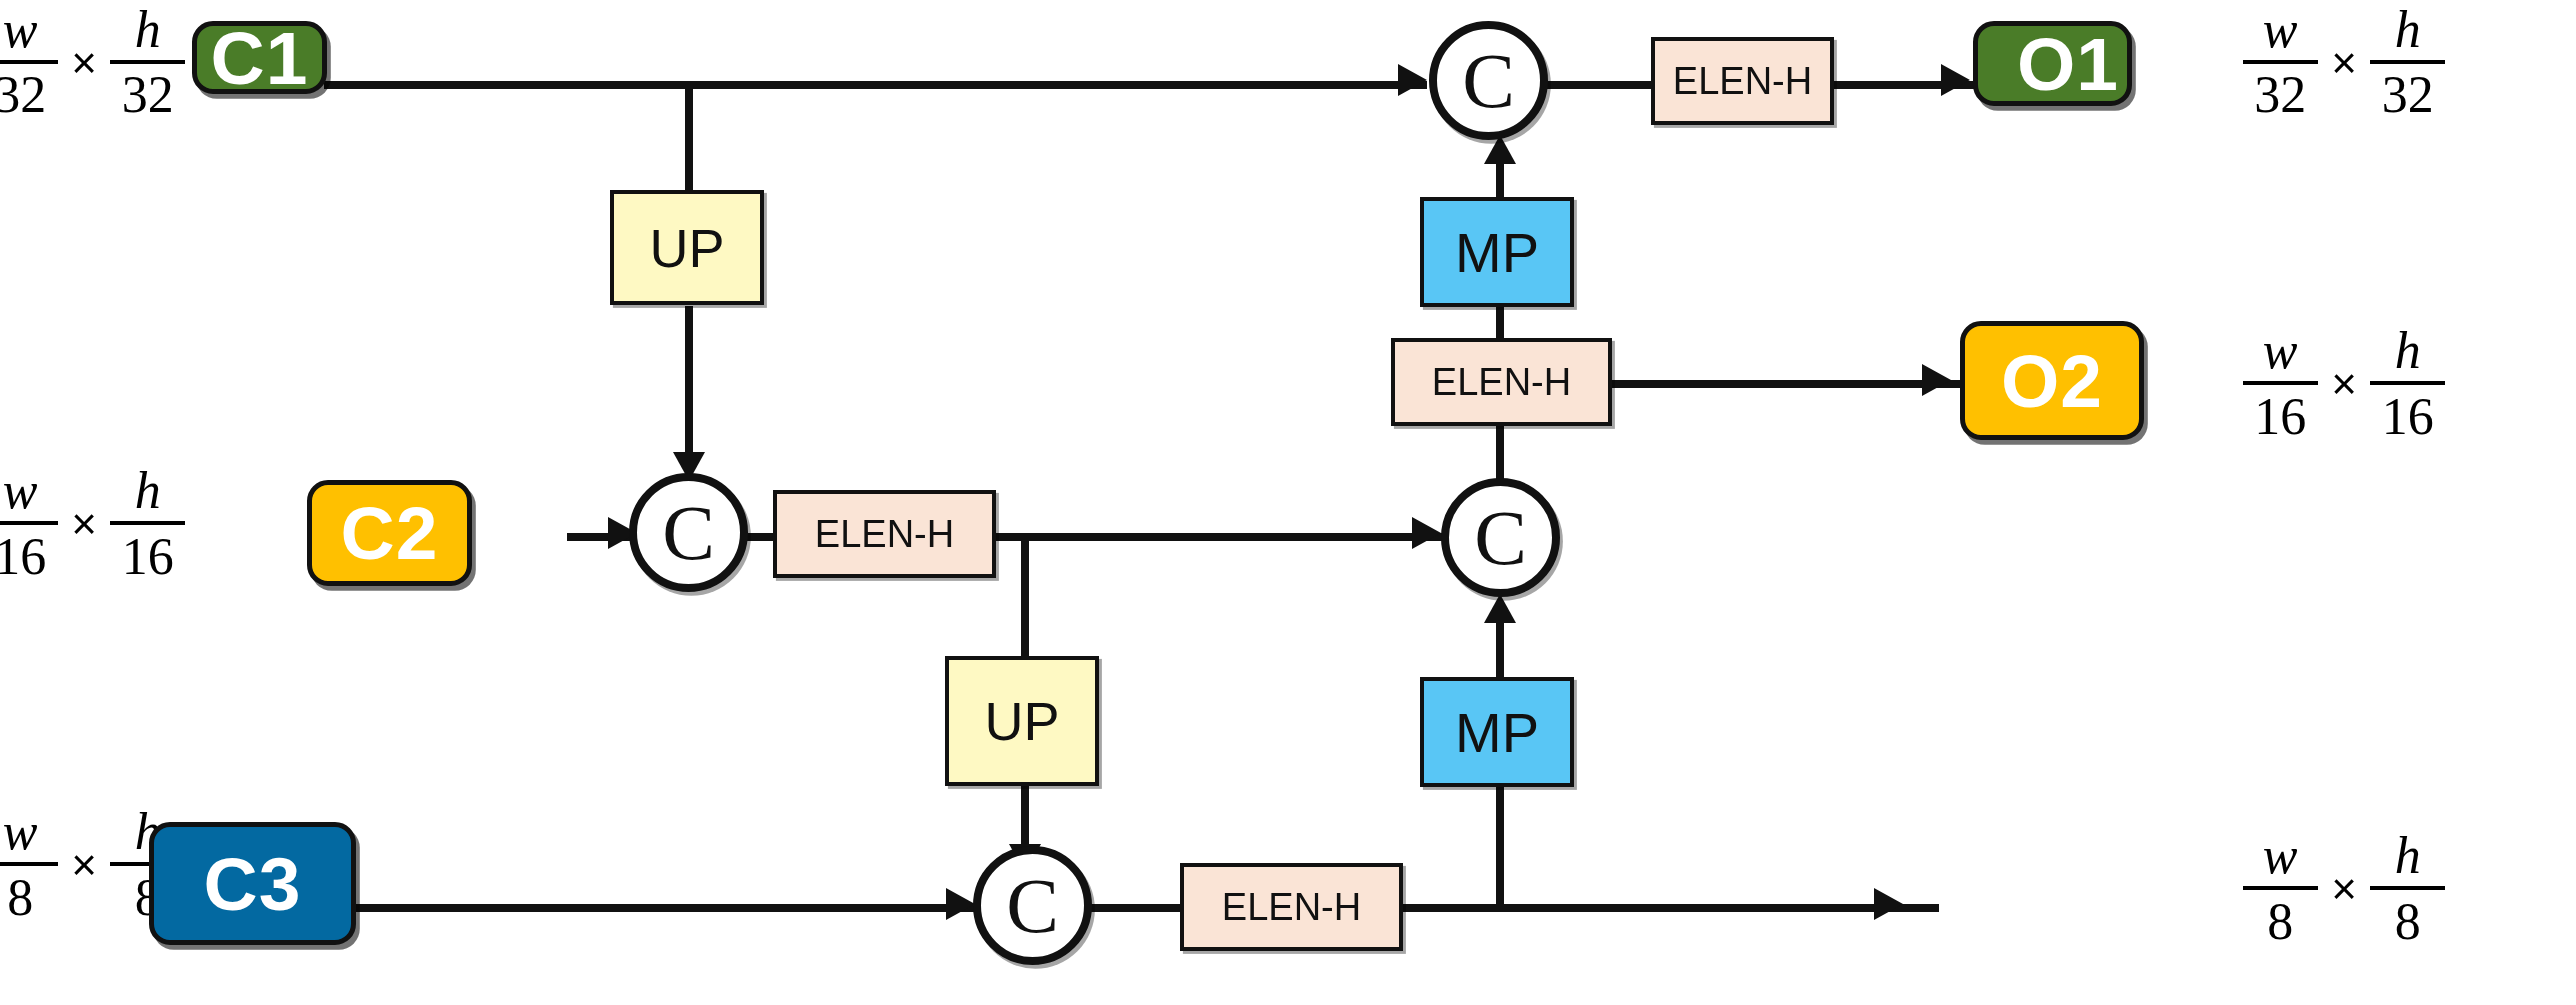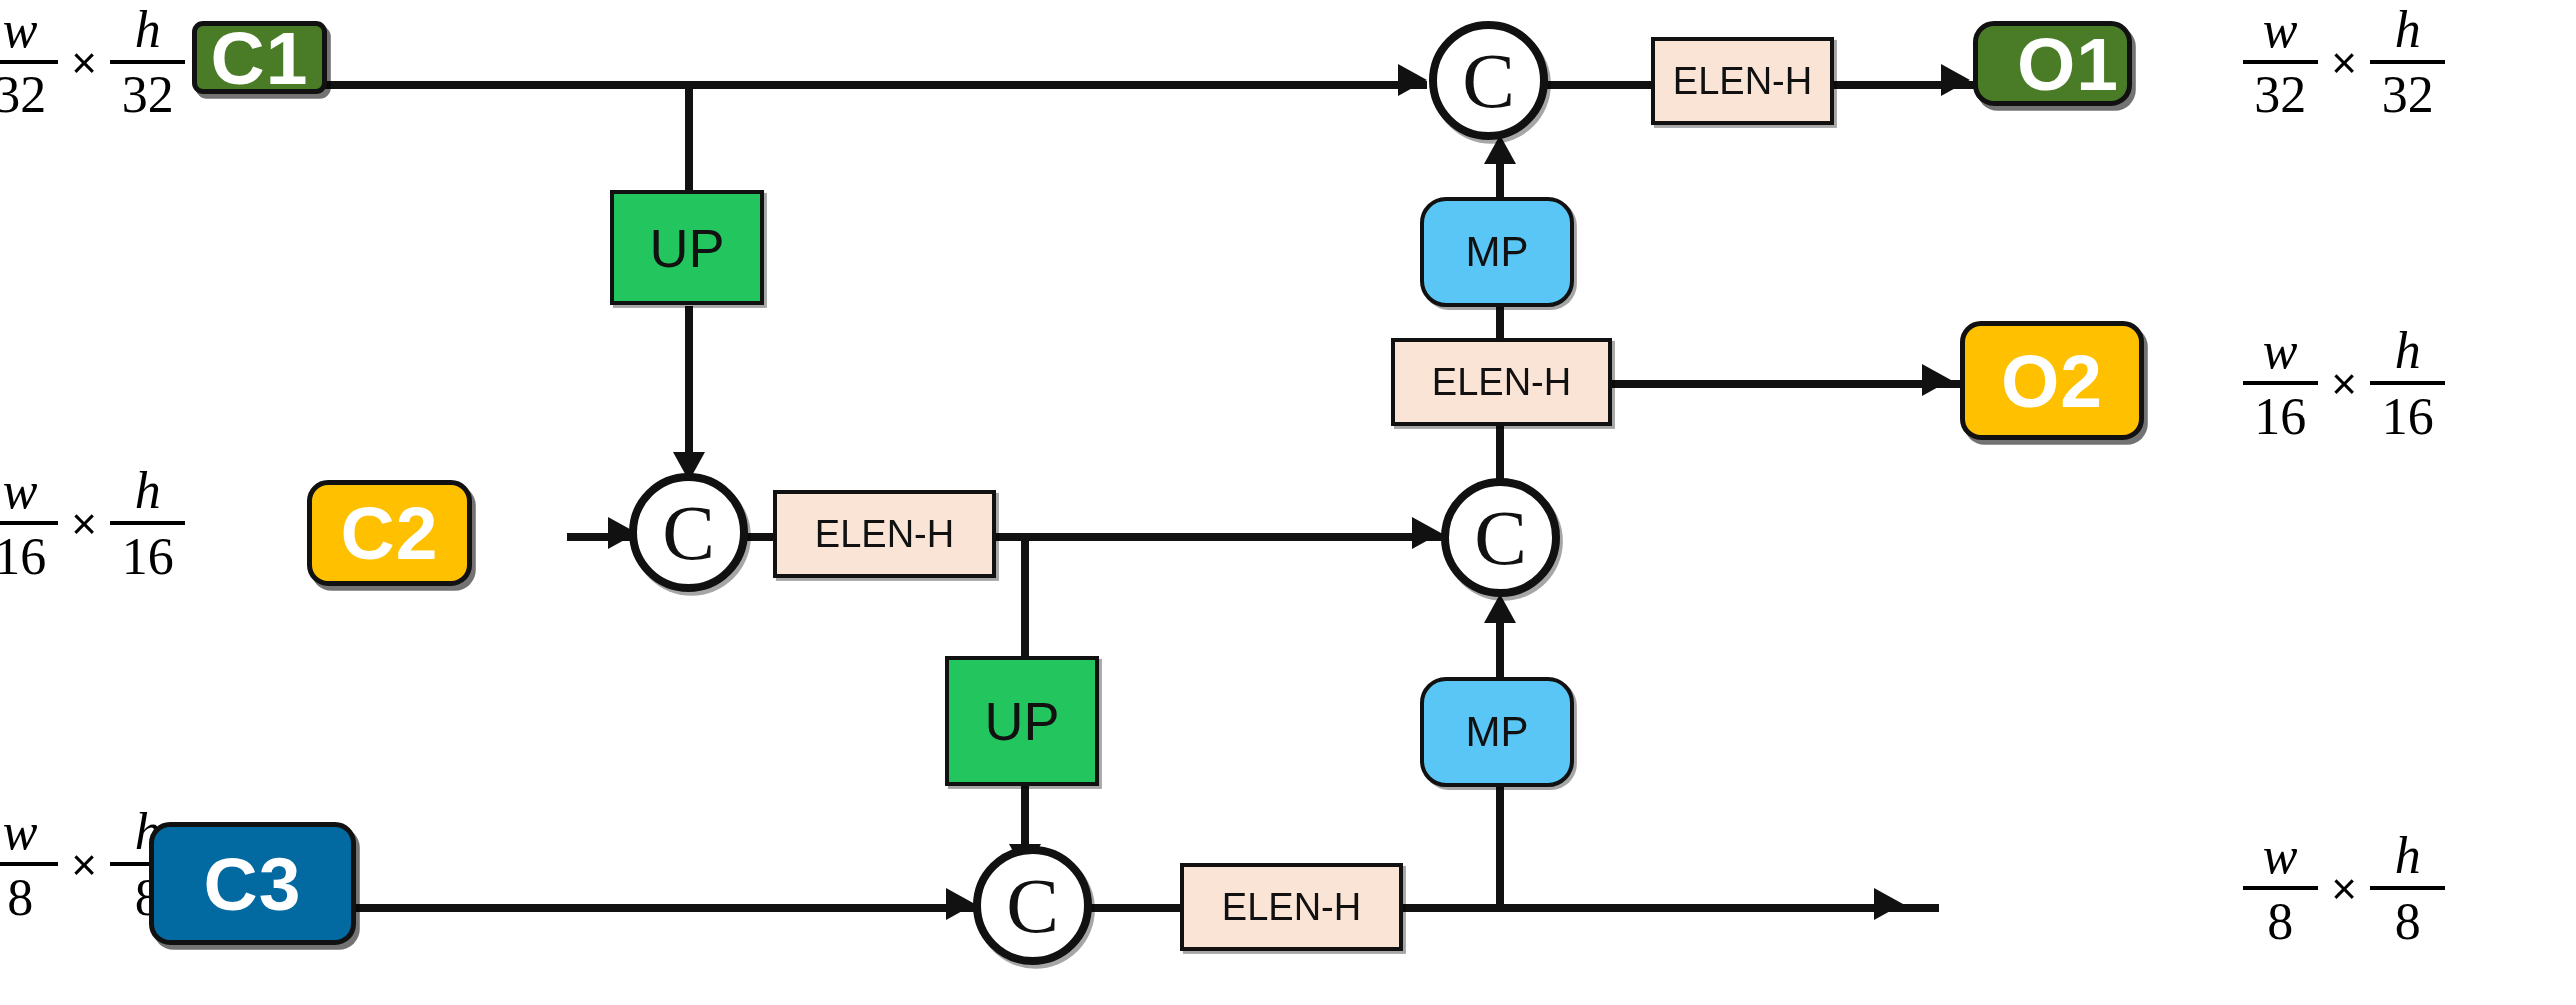--- a/index.html
+++ b/index.html
@@ -25,22 +25,22 @@
   .feat.yellow{background:#ffc000;}
   .feat.blue{background:#0369a1;}
 
   .op{
     border:4.8px solid #111111;
     font-size:44px;
     font-weight:400;
     color:#111111;
     box-shadow:2.9px 2.9px 0 rgba(0,0,0,0.35);
   }
-  .op.up{background:#22c55e;font-size:54px;}
-  .op.mp{background:#59c6f5;font-size:42px;border-radius:26px;}
+  .op.up{background:#fef9c3;font-size:54px;}
+  .op.mp{background:#59c6f5;font-size:56px;}
   .op.elen{background:#fae4d6;font-size:38px;letter-spacing:0px;}
 
   .cnode{
     border:8.6px solid #111111;
     border-radius:50%;
     background:#ffffff;
     font-family:"Liberation Serif", serif;
     font-size:79px;
     line-height:1;
     color:#111111;
@@ -196,21 +196,21 @@
   <div class="vline" style="left:1496px;top:144px;height:56px;"></div>
   <div class="arrow up" style="left:1484px;top:135px;"></div>
 
   <div class="arrow right" style="left:1398px;top:64px;"></div>
 
   <div class="hline" style="left:1545px;top:81px;width:108px;"></div>
 
   <div class="hline" style="left:1830px;top:81px;width:144px;"></div>
   <div class="arrow right" style="left:1941px;top:64px;"></div>
 
-  <div class="node feat green" style="left:192px;top:21px;width:135px;height:73px;border-radius:11px;">
+  <div class="node feat green" style="left:192px;top:21px;width:135px;height:73px;">
     <span>C1</span>
   </div>
 
   <div class="node feat yellow" style="left:307px;top:480px;width:165px;height:106px;">
     <span>C2</span>
   </div>
 
   <div class="node feat blue" style="left:149px;top:822px;width:207px;height:123px;">
     <span>C3</span>
   </div>

